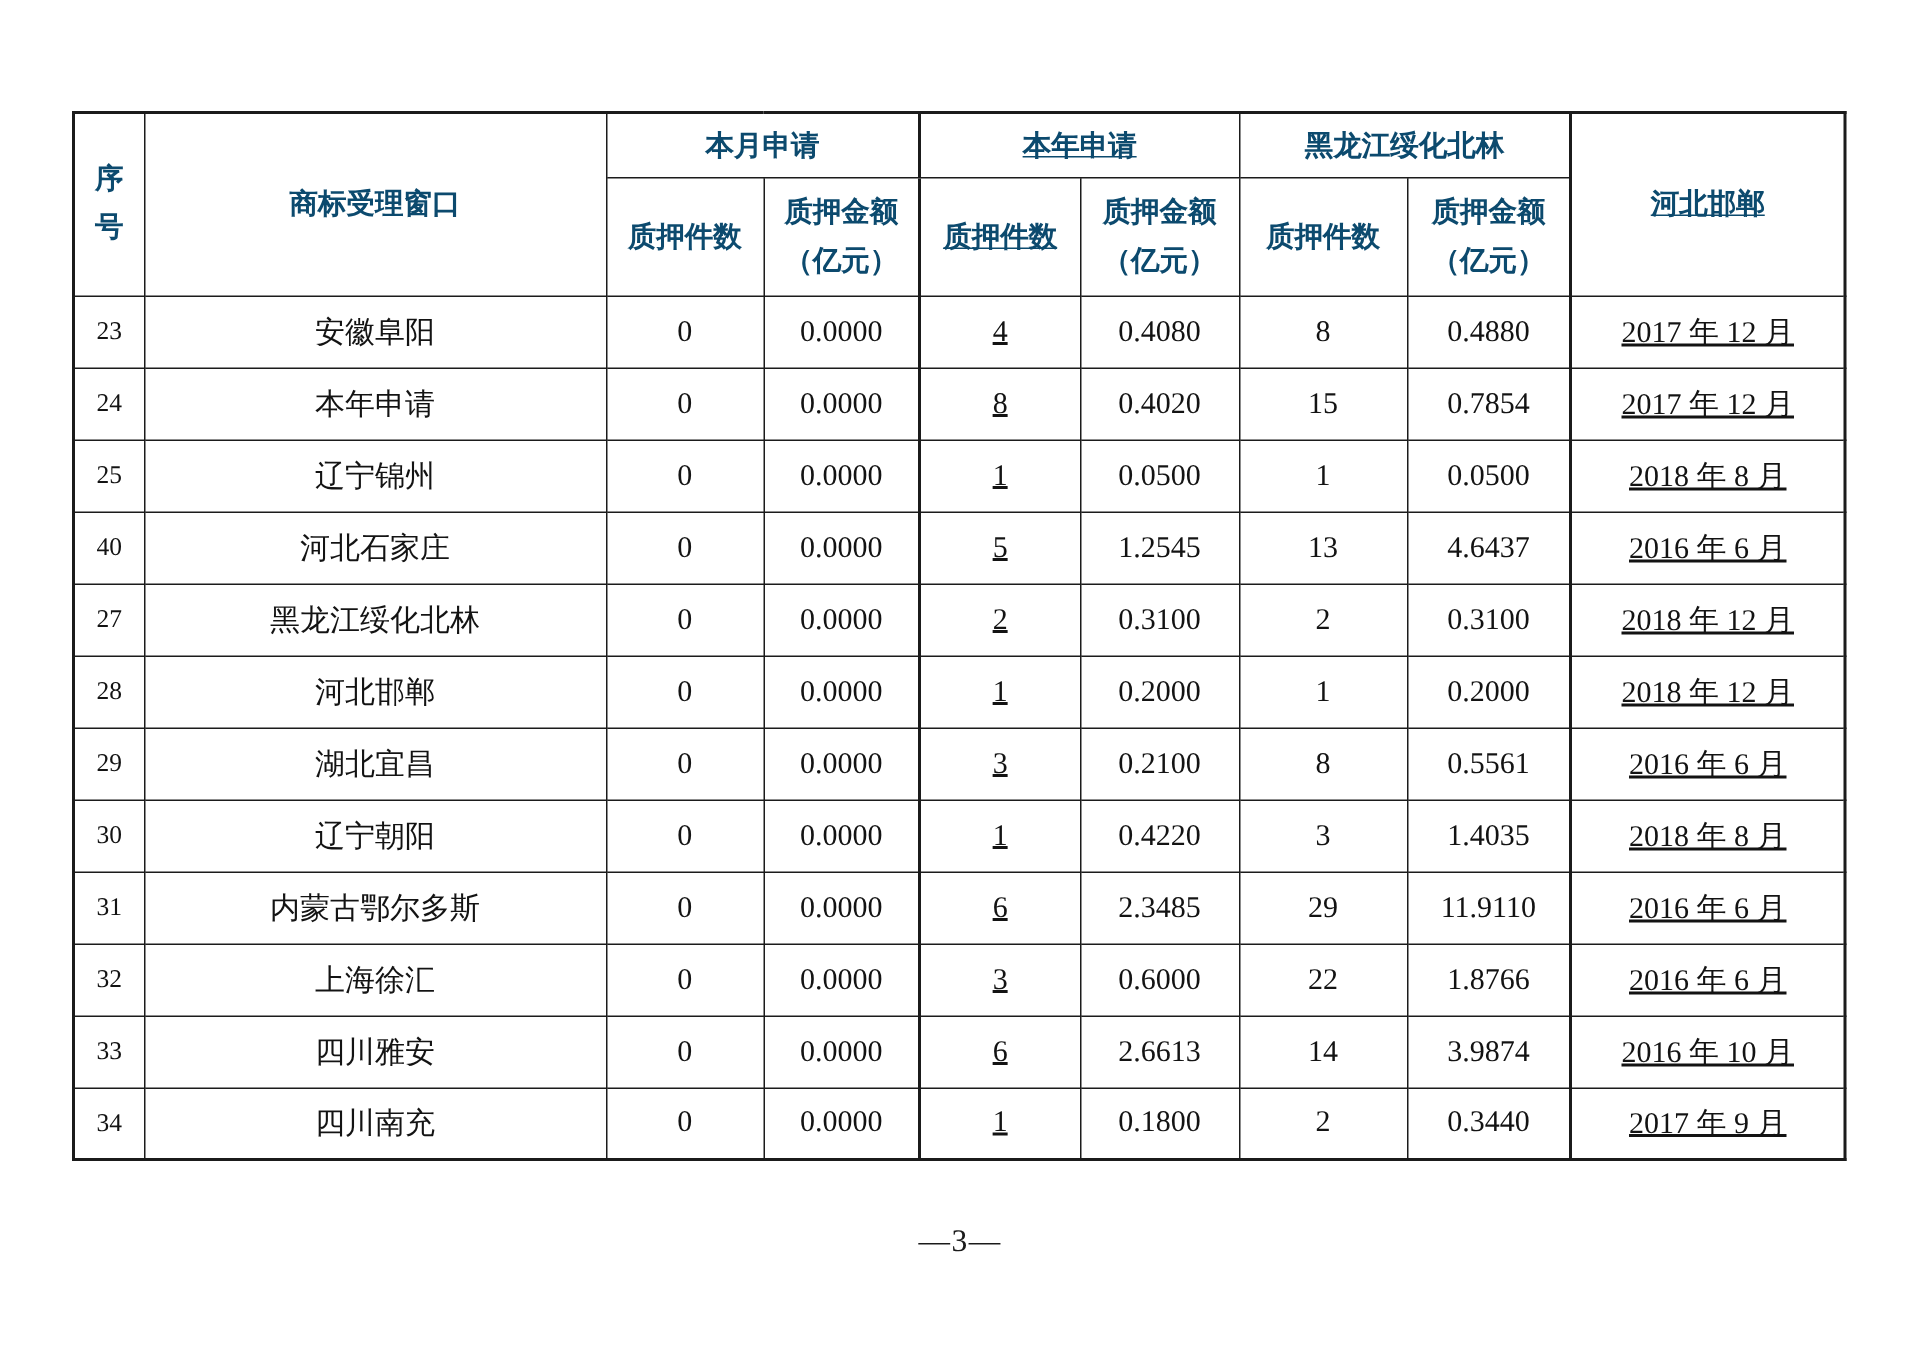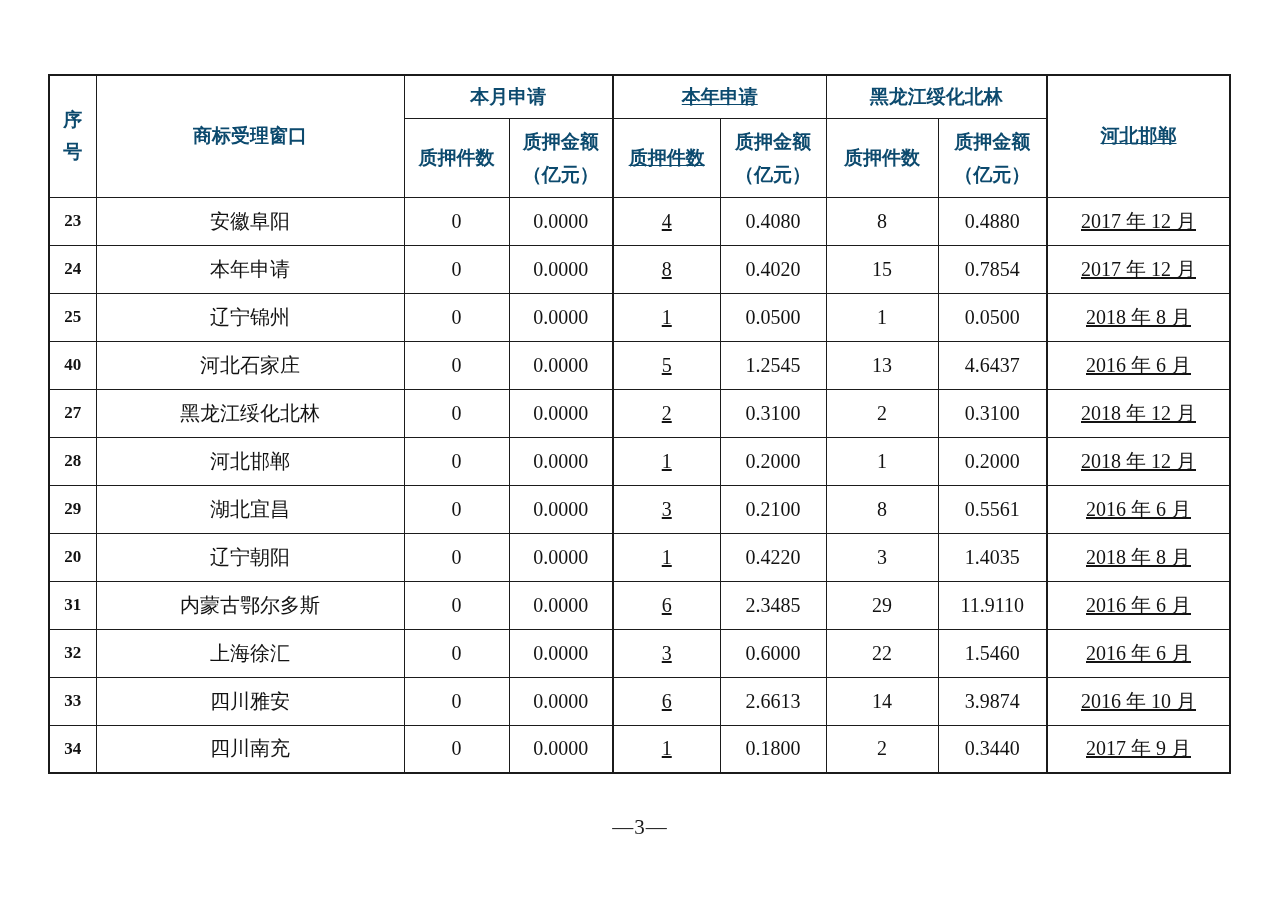--- a/index.html
+++ b/index.html
@@ -35,21 +35,21 @@
     font-stretch:normal;
   }
   tr.h1 { height:43px; }
   tr.h2 { height:79px; }
   tbody tr { height:48px; }
   tbody td {
     font-family:"Liberation Serif","DejaVu Serif",serif;
     font-size:20px;
     color:#131313;
   }
-  tbody td.c-serial { font-size:17px;font-weight:bold; }
+  tbody td.c-serial { font-size:17px; }
   th.c-serial div { line-height:32px; }
   .th-two div { line-height:33px; }
   .footer {
     position:absolute;
     left:0; right:0; top:815px;
     text-align:center;
     font-family:"Liberation Serif","DejaVu Serif",serif;
     font-size:21px;
     color:#1a1a1a;
     letter-spacing:1px;
@@ -174,21 +174,21 @@
       <td>湖北宜昌</td>
       <td>0</td>
       <td>0.0000</td>
       <td class="bl2">3</td>
       <td>0.2100</td>
       <td>8</td>
       <td>0.5561</td>
       <td class="bl2">2016 年 6 月</td>
     </tr>
         <tr>
-      <td class="c-serial">20</td>
+      <td class="c-serial">30</td>
       <td>辽宁朝阳</td>
       <td>0</td>
       <td>0.0000</td>
       <td class="bl2">1</td>
       <td>0.4220</td>
       <td>3</td>
       <td>1.4035</td>
       <td class="bl2">2018 年 8 月</td>
     </tr>
         <tr>
@@ -203,21 +203,21 @@
       <td class="bl2">2016 年 6 月</td>
     </tr>
         <tr>
       <td class="c-serial">32</td>
       <td>上海徐汇</td>
       <td>0</td>
       <td>0.0000</td>
       <td class="bl2">3</td>
       <td>0.6000</td>
       <td>22</td>
-      <td>1.5460</td>
+      <td>1.8766</td>
       <td class="bl2">2016 年 6 月</td>
     </tr>
         <tr>
       <td class="c-serial">33</td>
       <td>四川雅安</td>
       <td>0</td>
       <td>0.0000</td>
       <td class="bl2">6</td>
       <td>2.6613</td>
       <td>14</td>

